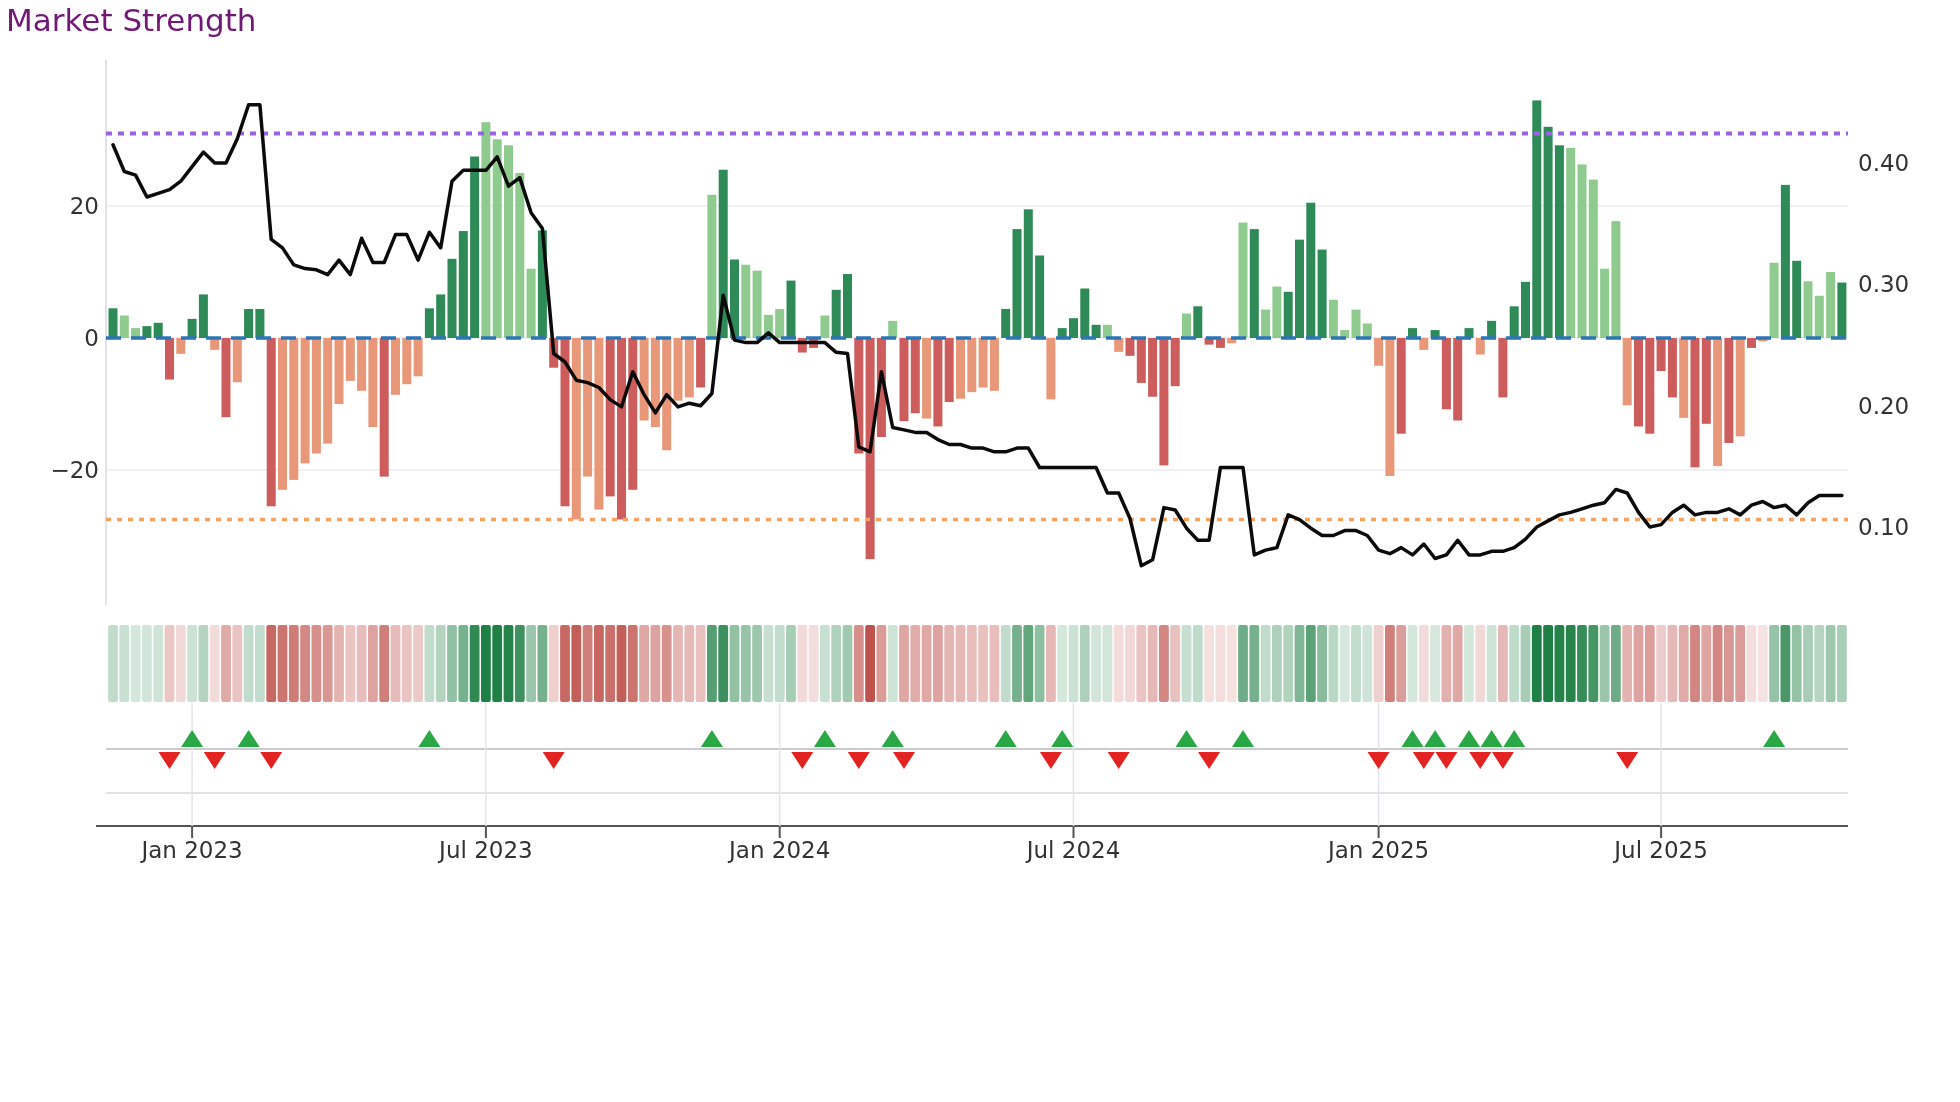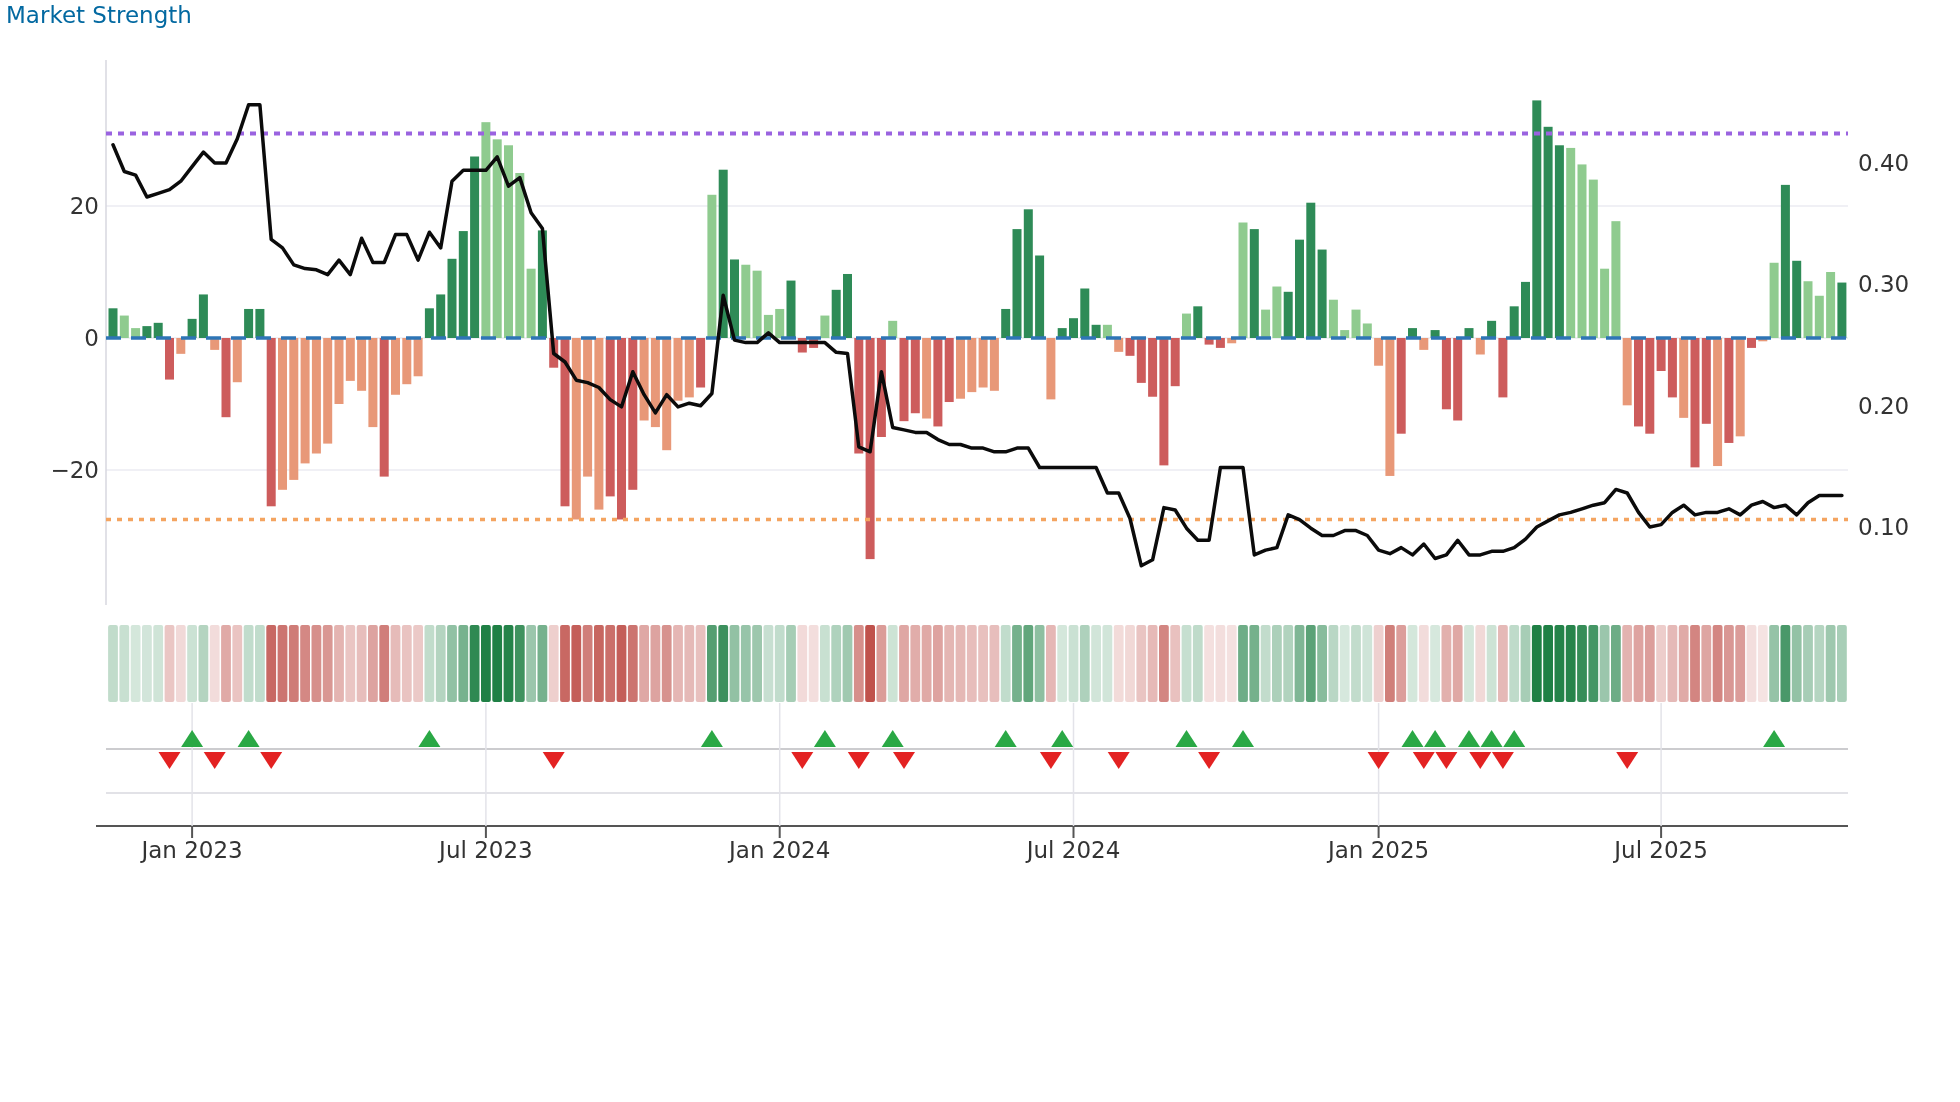--- a/index.html
+++ b/index.html
@@ -1,20 +1,20 @@
 <!DOCTYPE html>
 <html><head>
 <meta charset="utf-8">
 <style>
   html,body{margin:0;padding:0;background:#fff;}
   body{width:1960px;height:1102px;position:relative;overflow:hidden;
        font-family:"DejaVu Sans","Liberation Sans",sans-serif;}
   #stage{position:absolute;left:0;top:0;width:1960px;height:1102px;}
   svg text{font-family:"DejaVu Sans","Liberation Sans",sans-serif;}
-  .page-title{position:absolute;left:6px;top:2px;font-size:23px;color:#0369a1;text-align:center;}
+  .page-title{position:absolute;left:6px;top:2px;font-size:31px;color:#701a75;text-align:center;}
 </style>
 </head>
 <body>
 
 <div id="stage">
 
   <div class="page-title">Market Strength</div>
 
   <svg id="plot" width="1960" height="1102" viewBox="0 0 1960 1102">
       <line x1="106" x2="1848" y1="206" y2="206" stroke="#ebebf2" stroke-width="1.5"></line>

